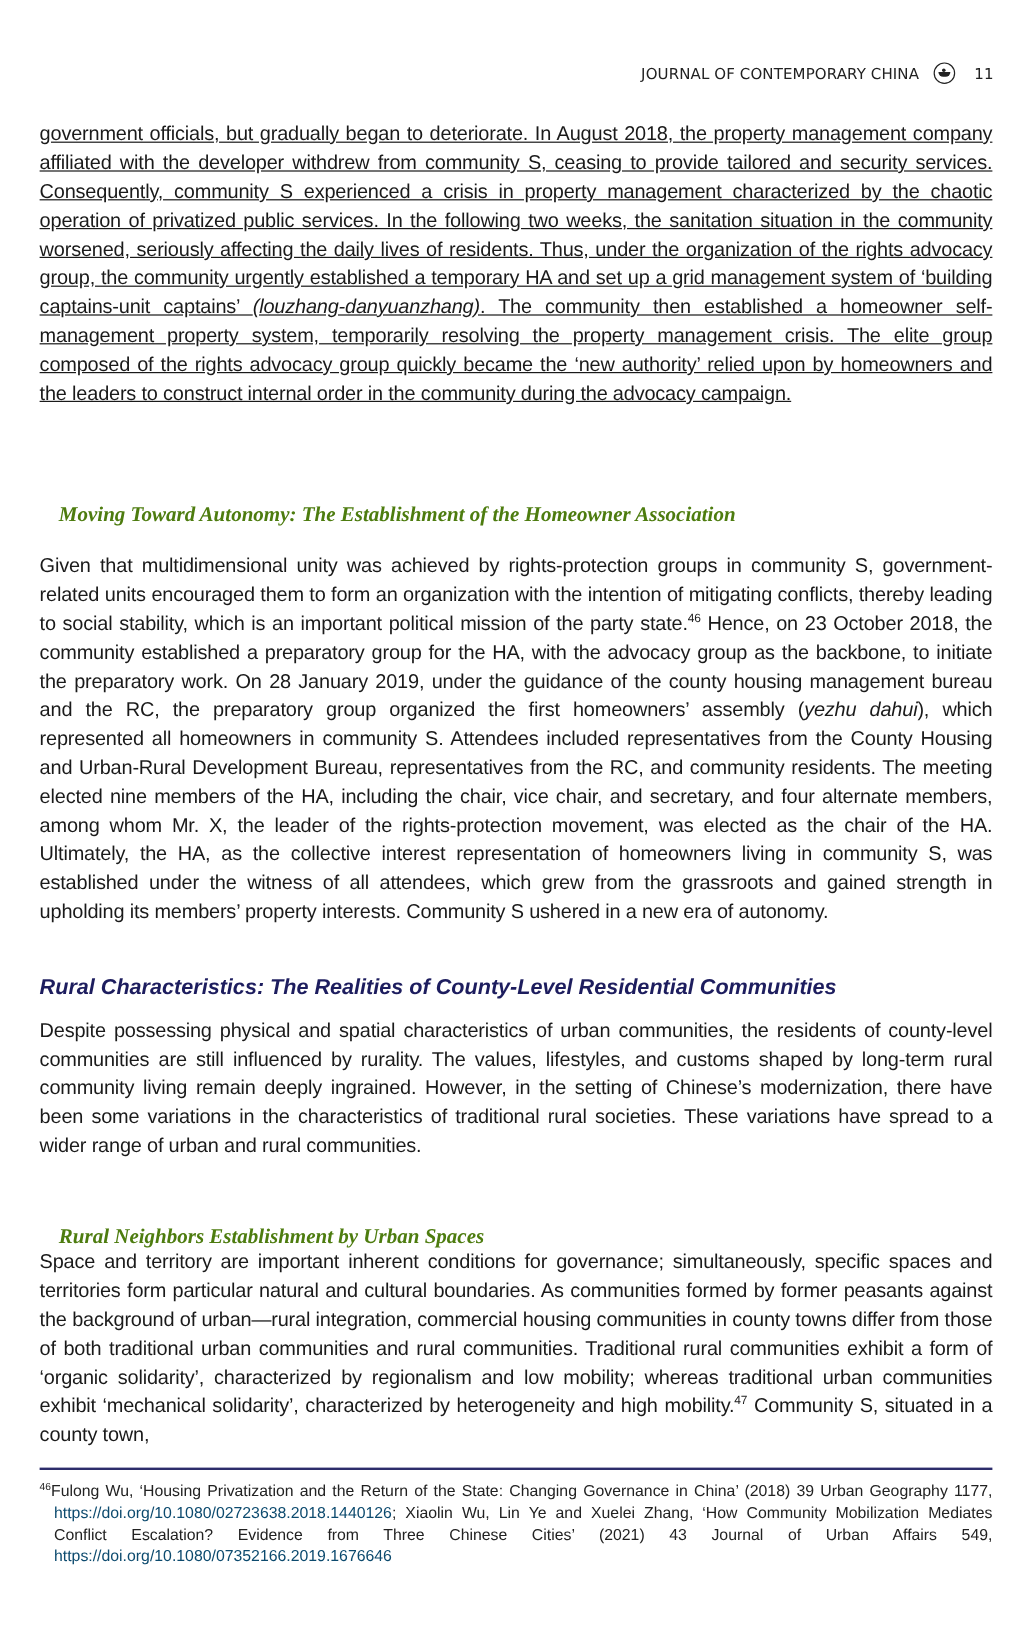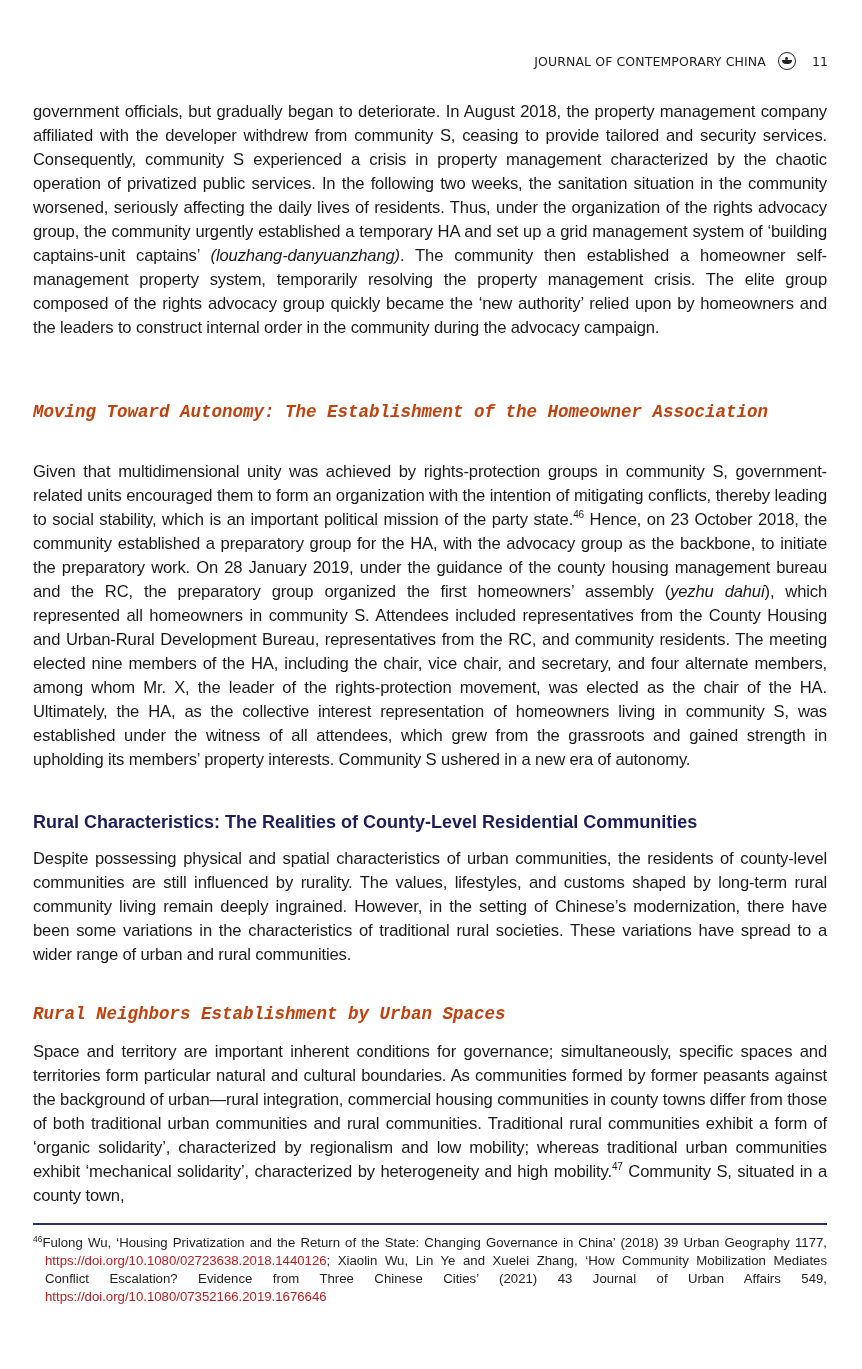--- a/index.html
+++ b/index.html
@@ -10,42 +10,42 @@
   .header .journal { margin-right: 12px; }
   .header .logo { width: 18px; height: 18px; border: 1.4px solid #222; border-radius: 50%;
                   position: relative; margin-right: 16px; box-sizing: border-box; }
   .header .logo::before { content: ""; position: absolute; left: 3px; right: 3px; top: 7px; height: 4px;
                   background: #222; border-radius: 0 0 5px 5px; }
   .header .logo::after { content: ""; position: absolute; left: 6px; top: 4px; width: 3px; height: 3px;
                   background: #222; border-radius: 50%; }
   .content { position: absolute; left: 33px; width: 794px; }
   p.body { margin: 0; font-size: 16.6px; line-height: 24px; text-align: justify; letter-spacing: -0.15px;
            font-family: "Liberation Sans", sans-serif; }
-  .h-italic { font-family: Liberation Mono, monospace; font-weight: bold; font-style: italic;
-              color: #c2410c; font-size: 17.5px; margin: 0; }
-  .h-bold { font-family: "Liberation Sans", sans-serif; font-weight: bold; color: #1d1d5e; font-size: 18px; margin: 0; }
+  .h-italic { font-family: Liberation Serif, serif; font-weight: bold; font-style: italic;
+              color: #4d7c0f; font-size: 17.5px; margin: 16px; }
+  .h-bold { font-family: "Liberation Sans", sans-serif; font-weight: bold; color: #1d1d5e; font-size: 18px; margin: 0; font-style: italic; }
   sup { font-size: 10px; vertical-align: 7px; line-height: 0; }
   em { font-style: italic; }
   .rule { position: absolute; left: 33px; width: 794px; top: 1223px; height: 2px; background: #2d2d6b; }
   .footnotes { position: absolute; left: 33px; width: 794px; top: 1234px; font-family: "Liberation Sans", sans-serif;
                font-size: 13.2px; line-height: 18px; color: #222; }
   .fn { margin: 0; text-align: justify; }
-  .fn a { color: #b91c1c; text-decoration: none; }
+  .fn a { color: #0c4a6e; text-decoration: none; }
   .fn sup { font-size: 8.5px; vertical-align: 5px; }
 </style>
 </head>
 <body>
 
 <div class="header">
   <span class="journal">JOURNAL OF CONTEMPORARY CHINA</span>
   <span class="logo"></span>
   <span>11</span>
 </div>
 
-<div class="content" style="top:100px;">
+<div class="content" style="top:100px;text-decoration:underline;">
   <p class="body"><span>government officials, but gradually began to deteriorate. In August 2018, the property management company affiliated with the developer withdrew from community S, ceasing to provide tailored and security services. Consequently, community S experienced a crisis in property management characterized by the chaotic operation of privatized public services. In the following two weeks, the sanitation situation in the community worsened, seriously affecting the daily lives of residents. Thus, under the organization of the rights advocacy group, the community urgently established a temporary HA and set up a grid management system of ‘building captains-unit captains’ </span><em>(louzhang-danyuanzhang)</em><span>. The community then established a homeowner self-management property system, temporarily resolving the property management crisis. The elite group composed of the rights advocacy group quickly became the ‘new authority’ relied upon by homeowners and the leaders to construct internal order in the community during the advocacy campaign.</span></p>
 </div>
 
 <div class="content" style="top:402px;">
   <h3 class="h-italic">Moving Toward Autonomy: The Establishment of the Homeowner Association</h3>
 </div>
 <div class="content" style="top:460px;">
   <p class="body"><span>Given that multidimensional unity was achieved by rights-protection groups in community S, government-related units encouraged them to form an organization with the intention of mitigating conflicts, thereby leading to social stability, which is an important political mission of the party state.</span><sup>46</sup><span> Hence, on 23 October 2018, the community established a preparatory group for the HA, with the advocacy group as the backbone, to initiate the preparatory work. On 28 January 2019, under the guidance of the county housing management bureau and the RC, the preparatory group organized the first homeowners’ assembly (</span><em>yezhu dahui</em><span>), which represented all homeowners in community S. Attendees included representatives from the County Housing and Urban-Rural Development Bureau, representatives from the RC, and community residents. The meeting elected nine members of the HA, including the chair, vice chair, and secretary, and four alternate members, among whom Mr. X, the leader of the rights-protection movement, was elected as the chair of the HA. Ultimately, the HA, as the collective interest representation of homeowners living in community S, was established under the witness of all attendees, which grew from the grassroots and gained strength in upholding its members’ property interests. Community S ushered in a new era of autonomy.</span></p>
 </div>
 

